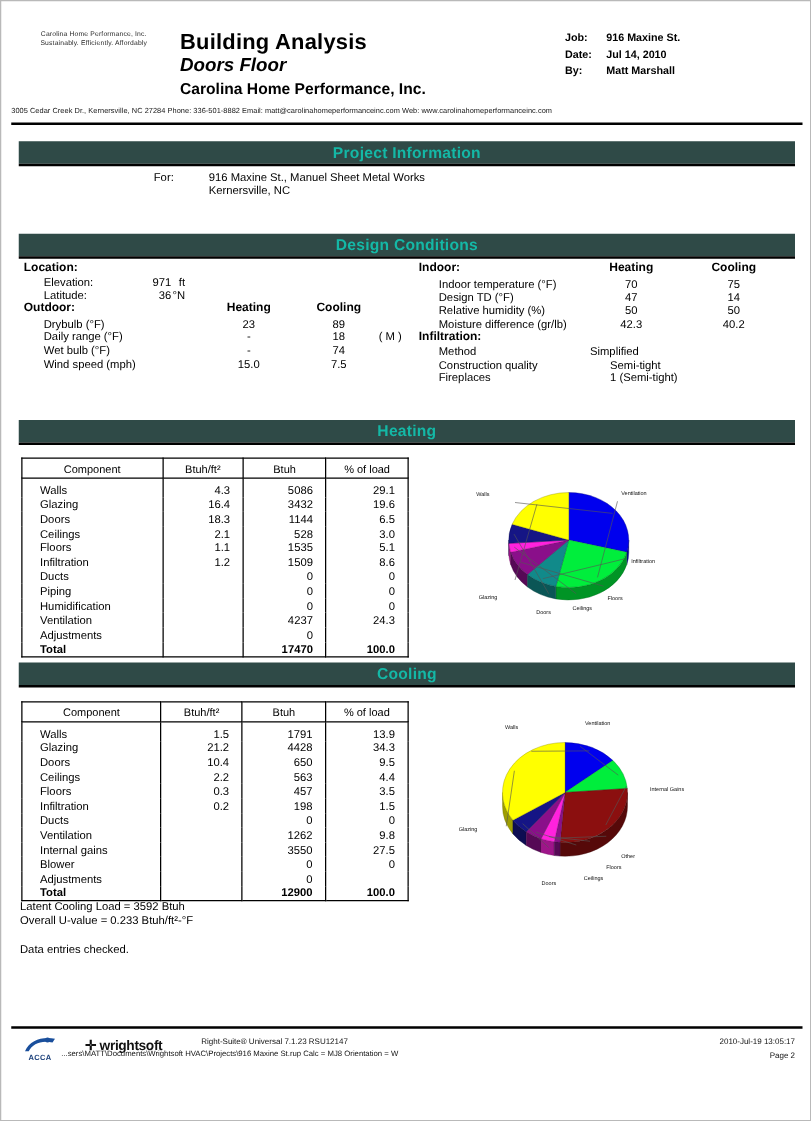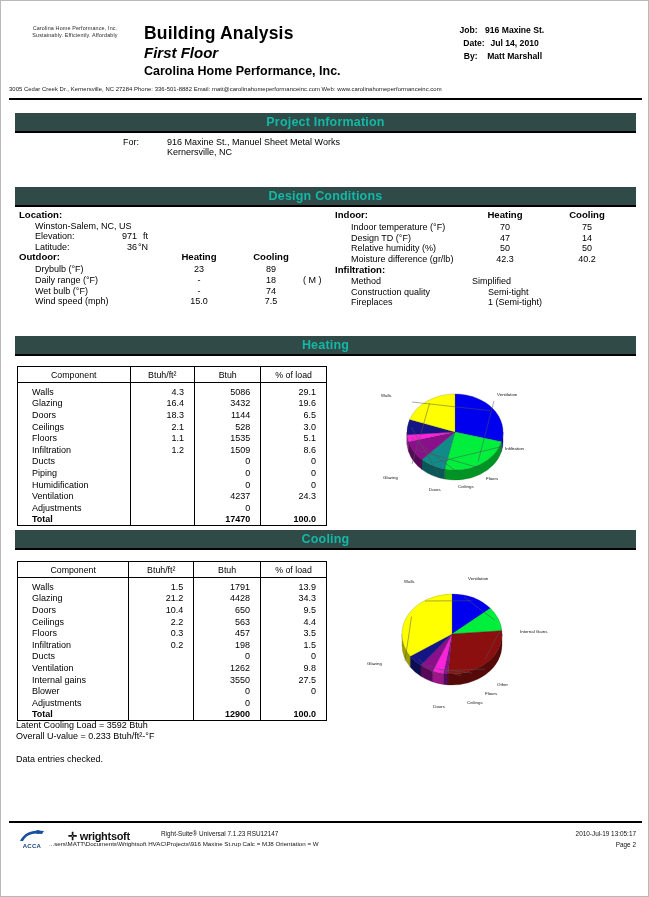--- a/index.html
+++ b/index.html
@@ -56,21 +56,20 @@
     left: 143px; top: 63px;
     font-size: 12.5px;
     font-weight: bold;
   }
   .jobinfo {
     position: absolute;
     left: 451px; top: 23px;
     font-size: 8.6px;
     font-weight: bold;
     line-height: 1.52;
-    text-align: center;
   }
   .jobinfo .lbl { display: inline-block; width: 33px; }
   .contactline {
     position: absolute;
     left: 8px; top: 85px;
     font-size: 5.9px;
     color: #161616;
     letter-spacing: .05px;
     white-space: nowrap;
   }
@@ -190,21 +189,21 @@
 <body>
 
 <div id="page">
 
   <div class="hdr">
     <div class="logo-box">
       <div>Carolina Home Performance, Inc.</div>
       <div>Sustainably.  Efficiently.  Affordably</div>
     </div>
     <div class="title-main">Building Analysis</div>
-    <div class="title-sub">First Floor</div>
+    <div class="title-sub">Doors Floor</div>
     <div class="title-co">Carolina Home Performance, Inc.</div>
 
     <div class="jobinfo">
       <div><span class="lbl">Job:</span><span>916 Maxine St.</span></div>
       <div><span class="lbl">Date:</span><span>Jul 14, 2010</span></div>
       <div><span class="lbl">By:</span><span>Matt Marshall</span></div>
     </div>
 
     <div class="contactline">3005 Cedar Creek Dr., Kernersville, NC 27284 Phone: 336-501-8882   Email: matt@carolinahomeperformanceinc.com  Web: www.carolinahomeperformanceinc.com</div>
     <div class="rule-thick"></div>
@@ -214,21 +213,20 @@
   <div class="banner-rule" style="top:130px"></div>
   <div class="proj-for-lbl">For:</div>
   <div class="proj-for-v1">916 Maxine St., Manuel Sheet Metal Works</div>
   <div class="proj-for-v2">Kernersville, NC</div>
 
   <div class="banner" style="top:186px">Design Conditions</div>
   <div class="banner-rule" style="top:204px"></div>
 
   <div class="dc" style="left:18px; top:209px; width:310px;">
     <div class="dc-head">Location:</div>
-    <div style="padding-left:16px">Winston-Salem, NC, US</div>
     <div style="padding-left:16px; position:relative; height:10.6px;">
       <span>Elevation:</span>
       <span style="position:absolute; left:84px; width:34px; text-align:right;">971</span>
       <span style="position:absolute; left:124px;">ft</span>
     </div>
     <div style="padding-left:16px; position:relative; height:10.6px;">
       <span>Latitude:</span>
       <span style="position:absolute; left:84px; width:34px; text-align:right;">36</span>
       <span style="position:absolute; left:119px;">°N</span>
     </div>

